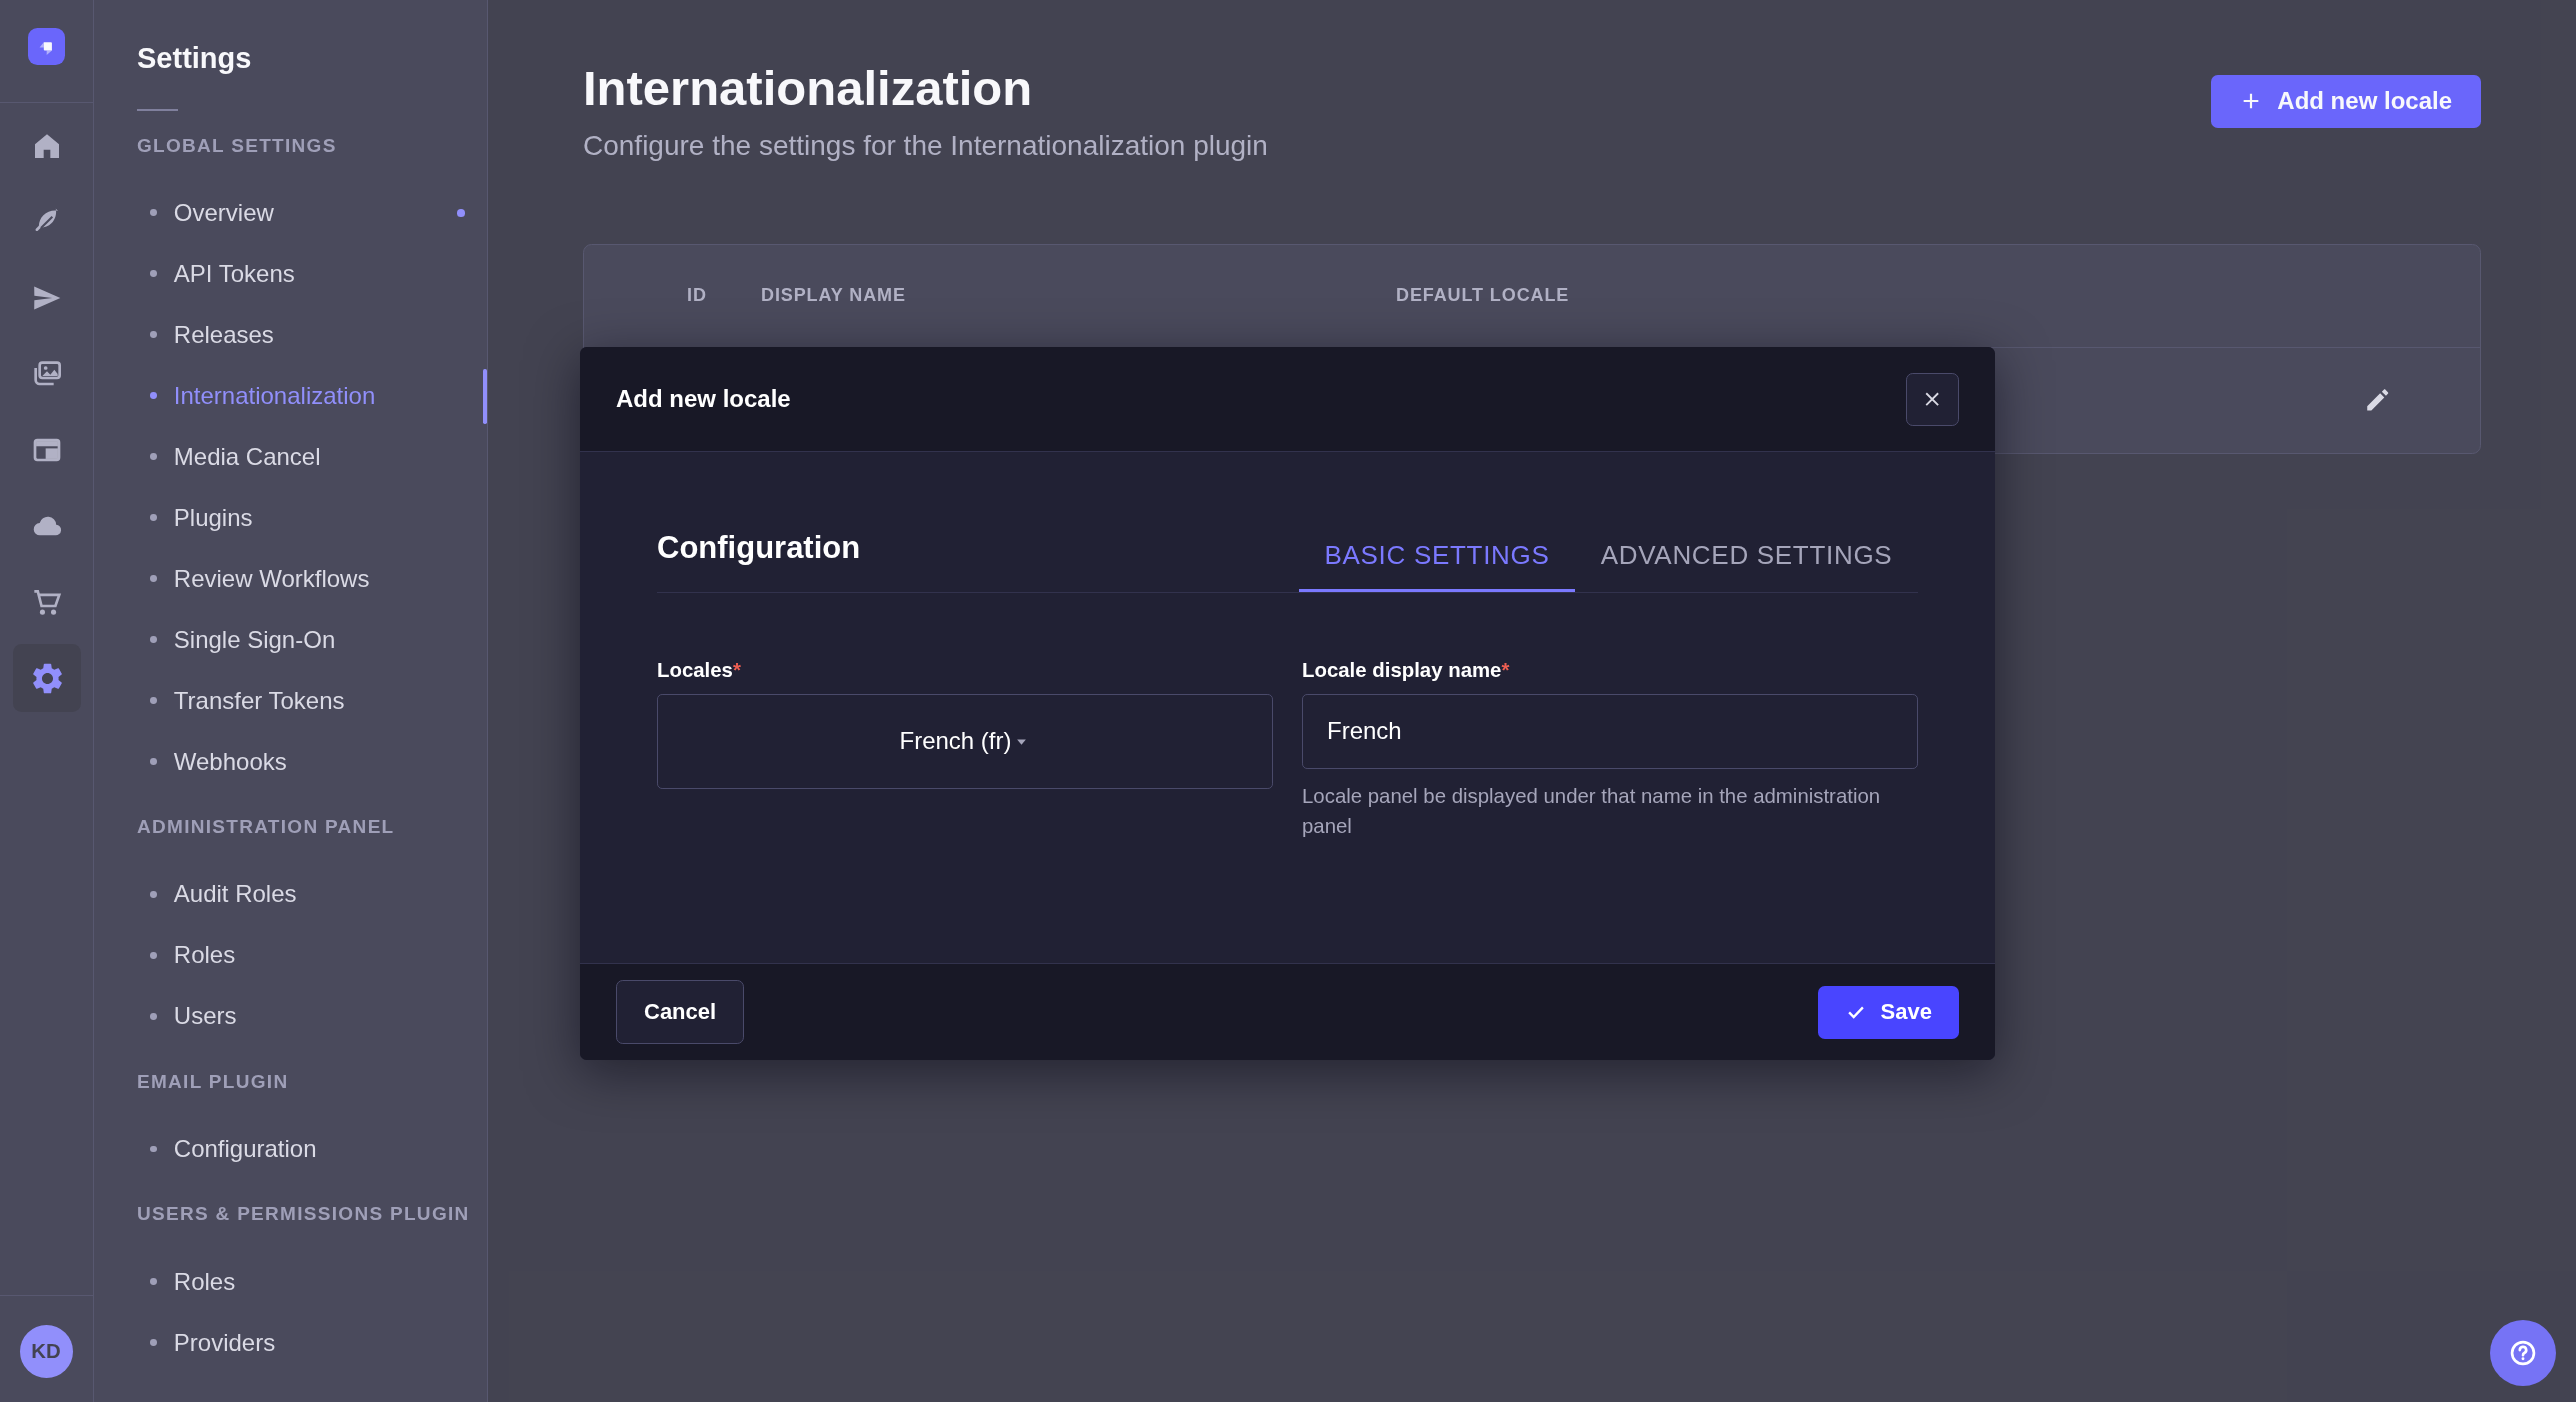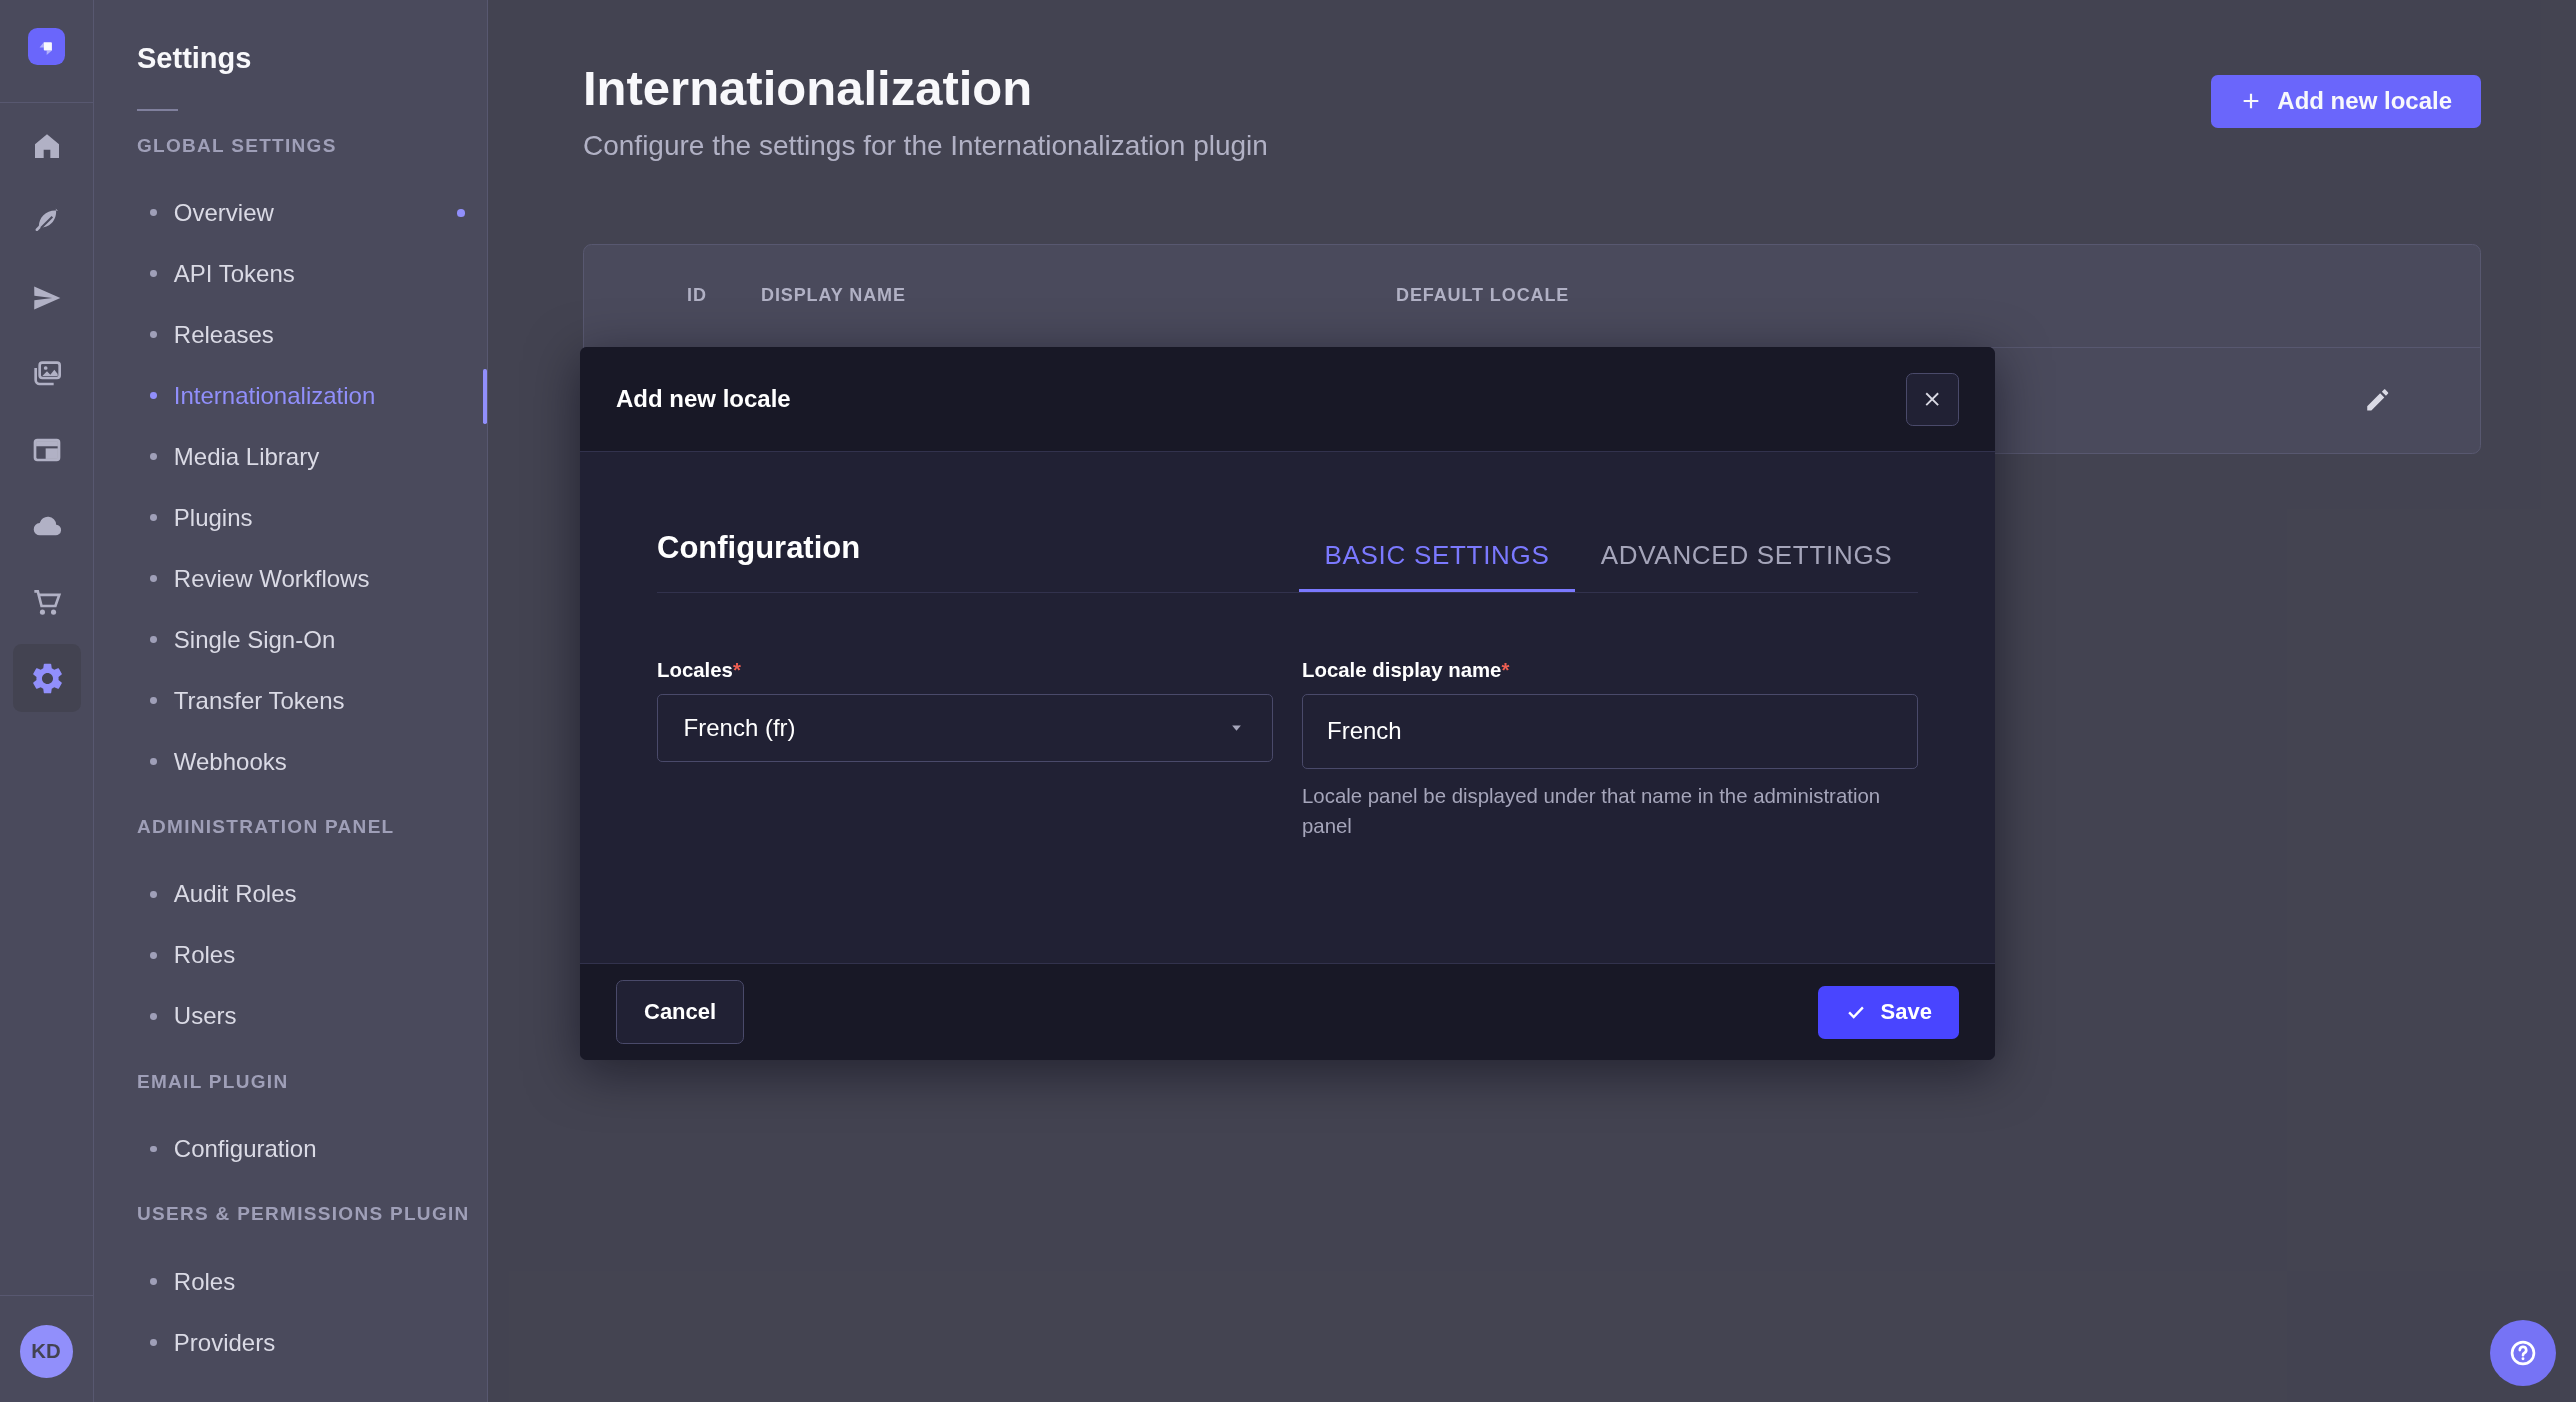--- a/index.html
+++ b/index.html
@@ -56,21 +56,21 @@
   .modal-body { flex:1; padding:0 77px; }
   .config-row { padding-top:78px; display:flex; justify-content:space-between; align-items:flex-end; border-bottom:0.9px solid #32324d; }
   .config-title { font-size:31px; font-weight:bold; padding-bottom:25.6px; }
   .tabs { display:flex; }
   .tab { padding:0 25.6px 20.4px; font-size:26px; font-weight:normal; letter-spacing:0.7px; color:#a5a5ba; position:relative; cursor:pointer; text-transform:uppercase; }
   .tab.active { color:#7b79ff; }
   .tab.active::after { content:""; position:absolute; left:0; right:0; bottom:-0.9px; height:3.4px; background:#7b79ff; }
   .fields { margin-top:66px; display:grid; grid-template-columns:1fr 1fr; gap:29px; }
   .field-label { display:block; font-size:20.4px; font-weight:bold; margin-bottom:12px; }
   .req { color:#ee5e52; }
-  .select-box { height:68px; border:0.9px solid #4a4a6a; border-radius:5.1px; background:#212134; display:flex; align-items:center; justify-content:space-between; padding:0 25.6px; font-size:24px; cursor:pointer; }
+  .select-box { height:95px; border:0.9px solid #4a4a6a; border-radius:5.1px; background:#212134; display:flex; align-items:center; justify-content:center; padding:0 25.6px; font-size:24px; cursor:pointer; }
   .select-box .caret { color:#a5a5ba; display:flex; }
   .text-input { width:100%; height:75px; border:0.9px solid #4a4a6a; border-radius:5.1px; background:#212134; color:#fff; font-family:inherit; font-size:24px; padding:0 24px; outline:none; }
   .hint { margin-top:13.6px; font-size:20.4px; line-height:1.45; color:#a5a5ba; max-width:605px; }
   .modal-footer { height:97px; flex-shrink:0; background:#181826; border-top:0.9px solid #32324d; display:flex; align-items:center; justify-content:space-between; padding:0 36px; }
   .tertiary-btn { height:64px; padding:0 27px; border-radius:6.8px; background:#212134; border:0.9px solid #4a4a6a; color:#fff; font-family:inherit; font-size:22px; font-weight:bold; cursor:pointer; }
   .save-btn { display:flex; align-items:center; gap:13.6px; height:53px; padding:0 27px; border:none; border-radius:6.8px; background:#4945ff; color:#fff; font-family:inherit; font-size:22px; font-weight:bold; cursor:pointer; }
 
   
   #help-btn { position:absolute; left:2490px; top:1320px; width:66px; height:66px; border-radius:50%; background:#7673f5; border:none; color:#fff; z-index:15; display:flex; align-items:center; justify-content:center; cursor:pointer; }
 </style>
@@ -160,21 +160,21 @@
         <li class="nav-item">
           <span class="bullet"></span>
           <span>Releases</span>
         </li>
         <li class="nav-item active">
           <span class="bullet"></span>
           <span>Internationalization</span>
         </li>
         <li class="nav-item">
           <span class="bullet"></span>
-          <span>Media Library</span>
+          <span>Media Cancel</span>
         </li>
         <li class="nav-item">
           <span class="bullet"></span>
           <span>Plugins</span>
         </li>
         <li class="nav-item">
           <span class="bullet"></span>
           <span>Review Workflows</span>
         </li>
         <li class="nav-item">

